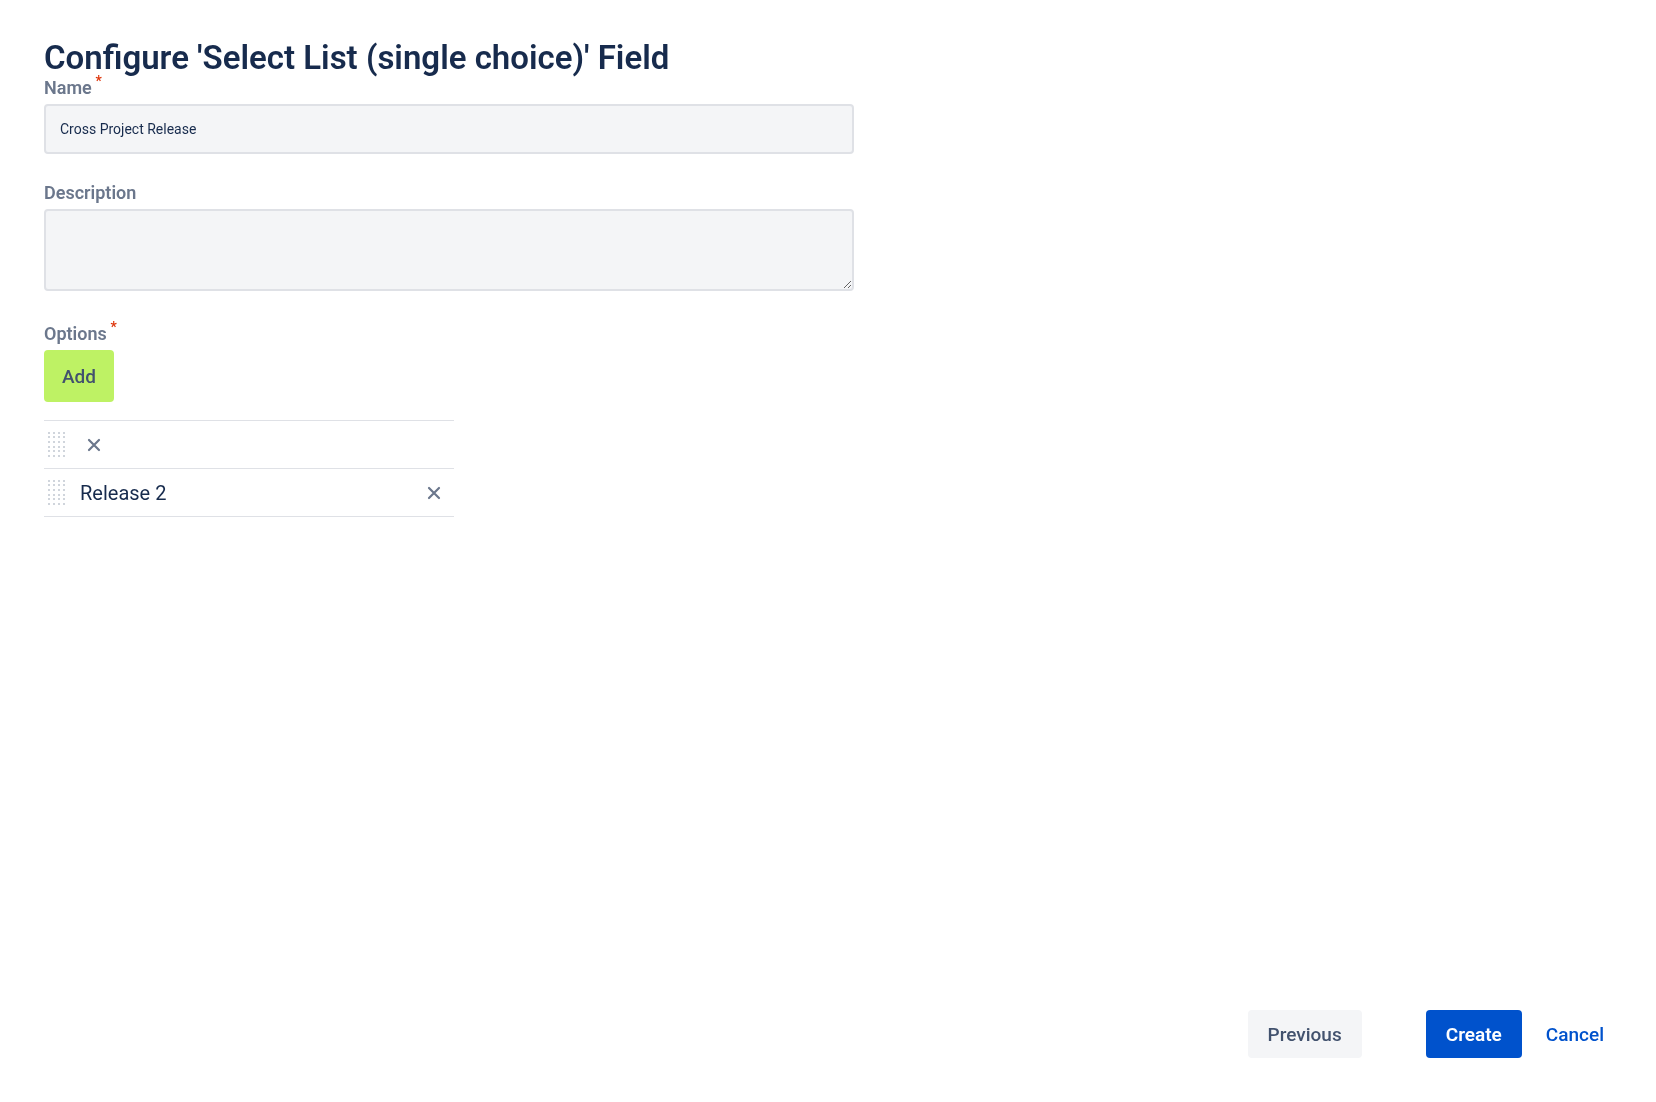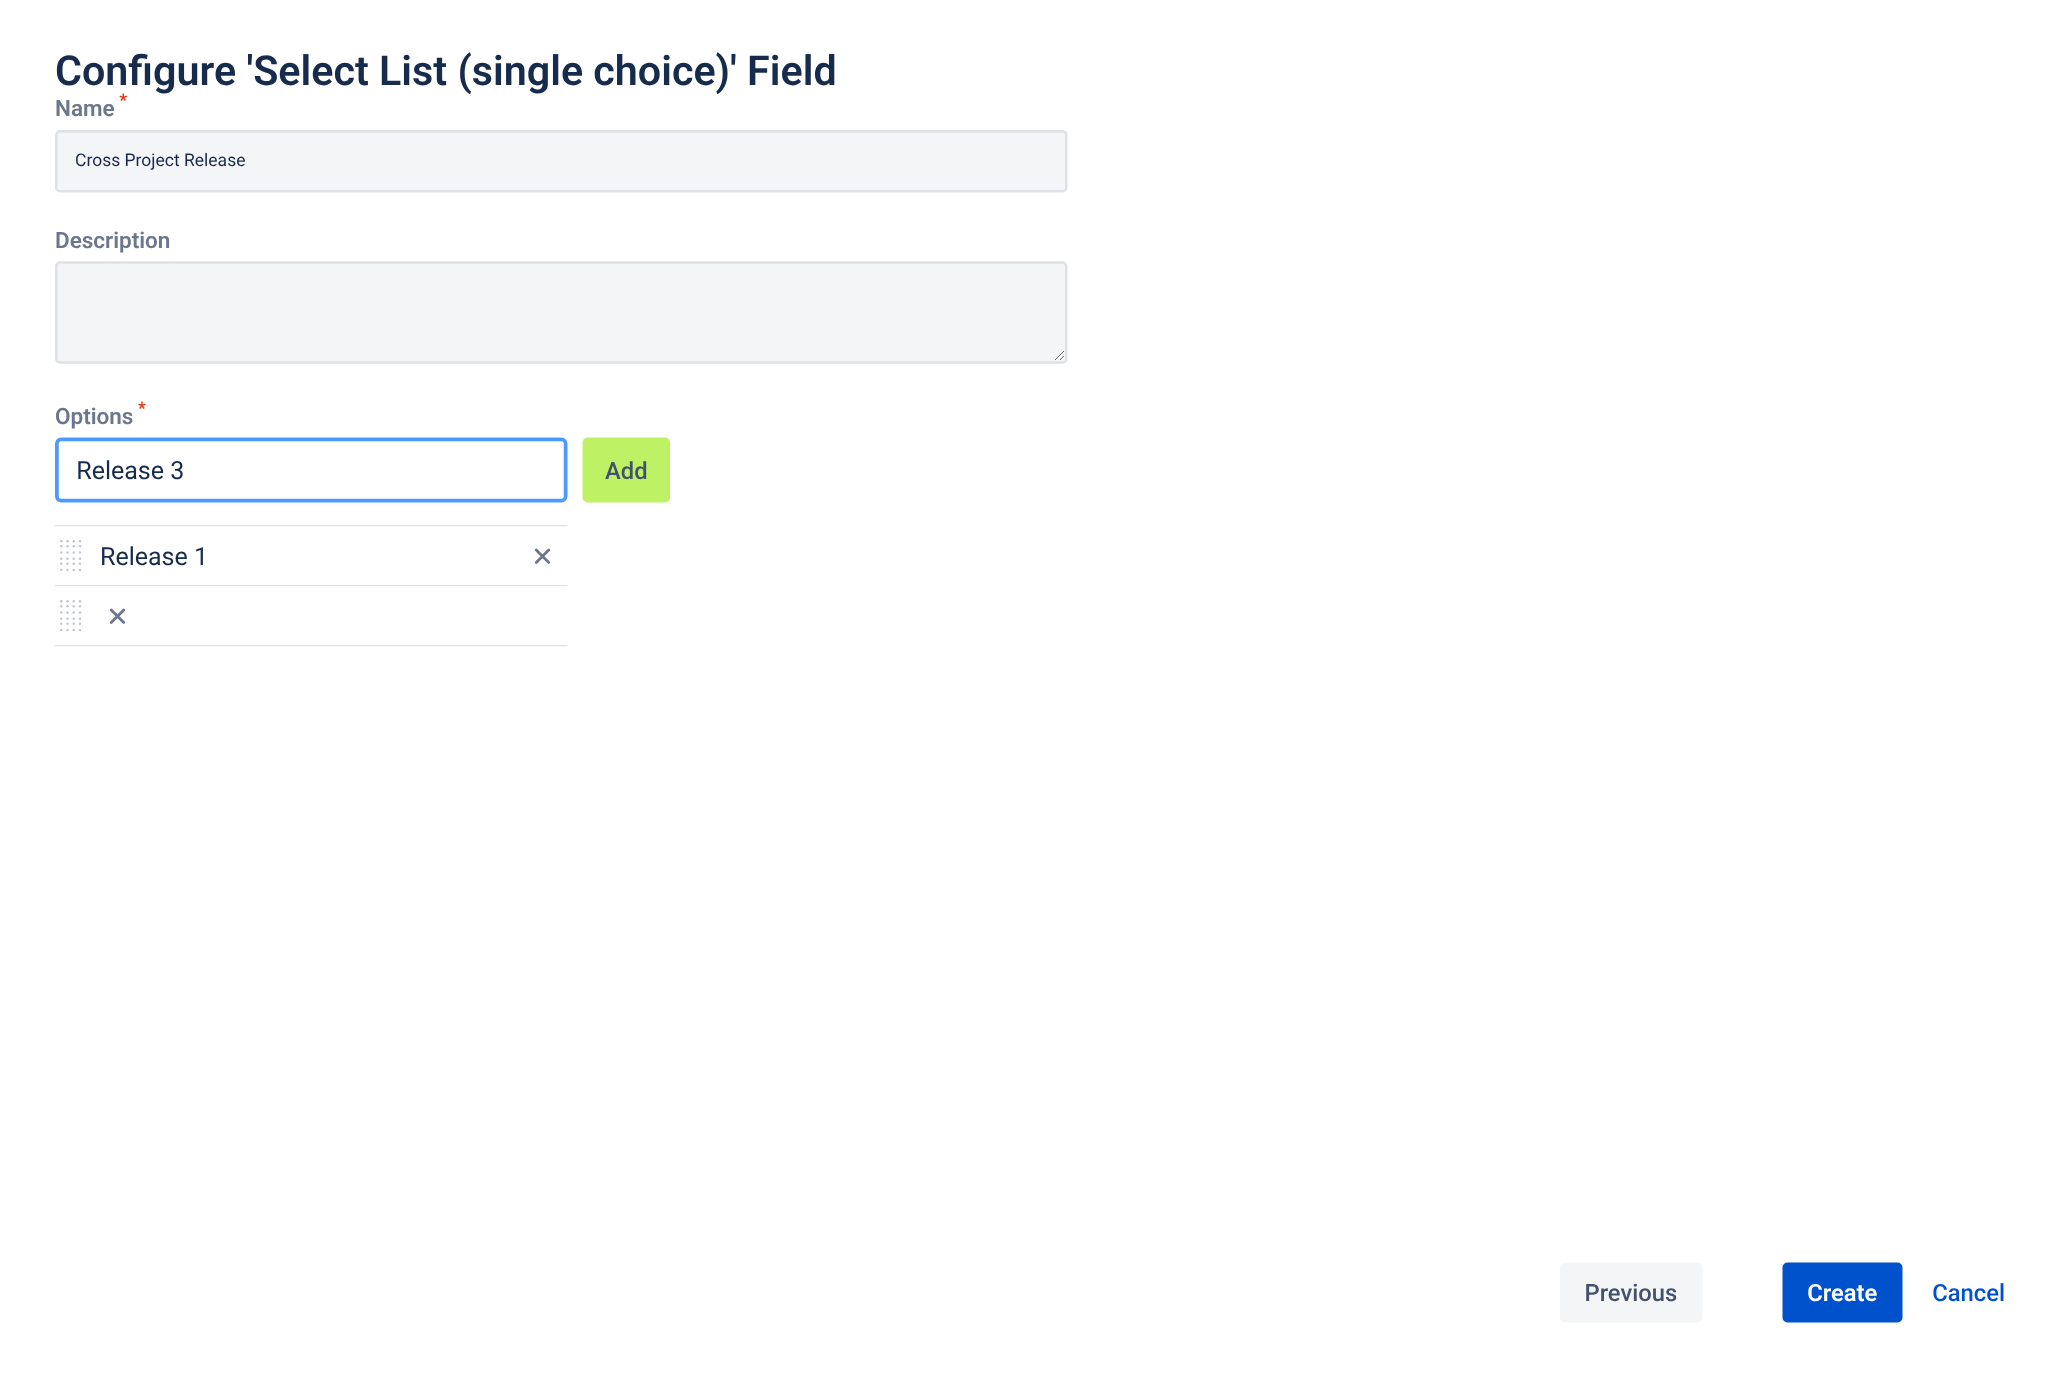--- a/index.html
+++ b/index.html
@@ -182,21 +182,20 @@
 </div>
 
 <div class="form-field">
   <label class="field-label">Description</label><br>
   <textarea class="textarea-input" style=""></textarea>
 </div>
 
 <div class="form-field">
   <label class="field-label required">Options</label><br>
   <div class="options-row">
-    <input type="text" class="option-entry" value="Release 3" style="">
     <button class="add-btn">Add</button>
   </div>
 
   <div class="option-list">
     <div class="option-item">
       <div class="drag-handle">
         <span></span>
           <span></span>
           <span></span>
           <span></span>
@@ -214,21 +213,20 @@
           <span></span>
         <span></span>
           <span></span>
           <span></span>
           <span></span>
         <span></span>
           <span></span>
           <span></span>
           <span></span>
       </div>
-      <span class="option-label">Release 1</span>
       <button class="remove-btn">
         <svg viewBox="0 0 16 16">
             <path d="M3 3 L13 13 M13 3 L3 13" stroke="currentColor" stroke-width="2.2" stroke-linecap="round" fill="none"></path>
           </svg>
       </button>
     </div>
     <div class="option-item">
       <div class="drag-handle">
         <span></span>
           <span></span>
@@ -248,20 +246,21 @@
           <span></span>
         <span></span>
           <span></span>
           <span></span>
           <span></span>
         <span></span>
           <span></span>
           <span></span>
           <span></span>
       </div>
+      <span class="option-label">Release 2</span>
       <button class="remove-btn">
         <svg viewBox="0 0 16 16">
             <path d="M3 3 L13 13 M13 3 L3 13" stroke="currentColor" stroke-width="2.2" stroke-linecap="round" fill="none"></path>
           </svg>
       </button>
     </div>
   </div>
 </div>
 
 <div class="footer">

